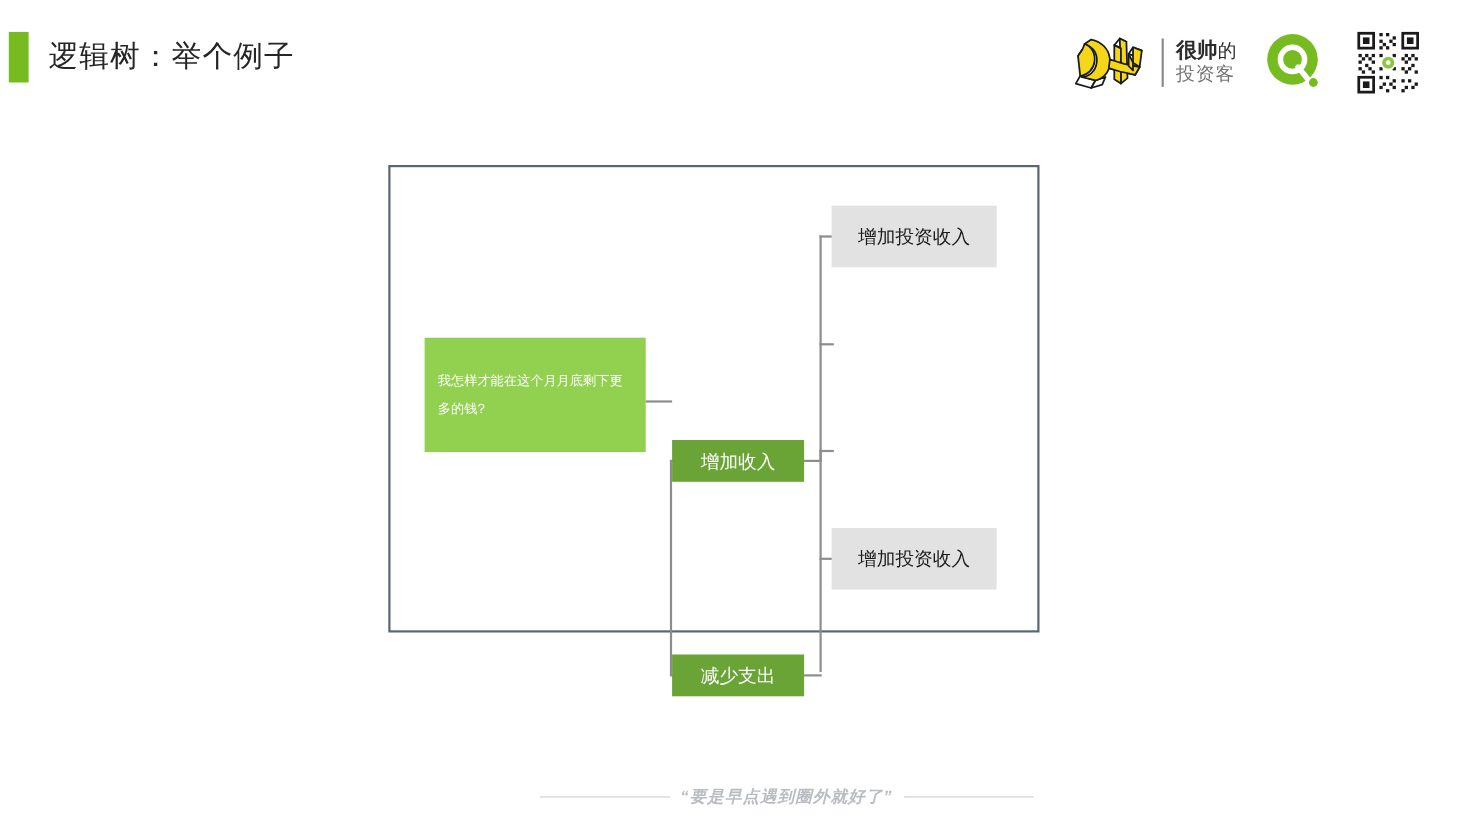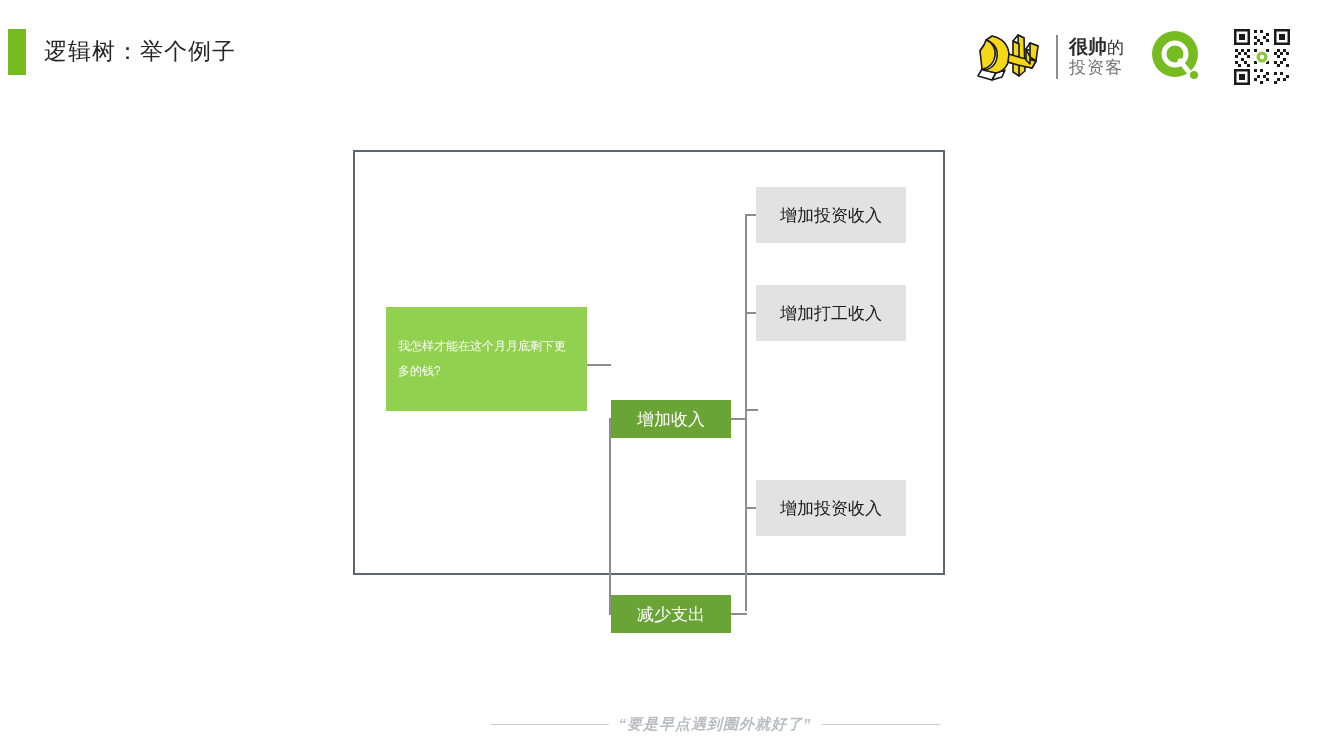--- a/index.html
+++ b/index.html
@@ -24,21 +24,21 @@
   }
   .title-accent {
     position: absolute;
     left: 8px; top: 29px;
     width: 18px; height: 46px;
     background: #76bc21;
   }
   .page-title {
     position: absolute;
     left: 44px; top: 27px;
-    font-size: 23px;
+    font-size: 27px;
     color: #262626;
     letter-spacing: 1px;
     line-height: 48px;
     white-space: nowrap;
   }
 
   
   .brand-cluster {
     position: absolute;
     right: 42px; top: 22px;
@@ -329,23 +329,20 @@
     <div class="node node-branch node-branch-bottom">
       <span>减少支出</span>
     </div>
     <div class="node node-branch node-branch-top">
       <span>增加收入</span>
     </div>
 
     <div class="node node-leaf leaf-1">
       <span>增加投资收入</span>
     </div>
-    <div class="node node-leaf leaf-2">
-      <span>增加打工收入</span>
-    </div>
     <div class="node node-leaf leaf-4">
       <span>增加投资收入</span>
     </div>
 
   </div>
 </div>
 
 <div class="footer">
   <div class="footer-rule"></div>
   <div class="footer-text">“要是早点遇到圈外就好了”</div>

